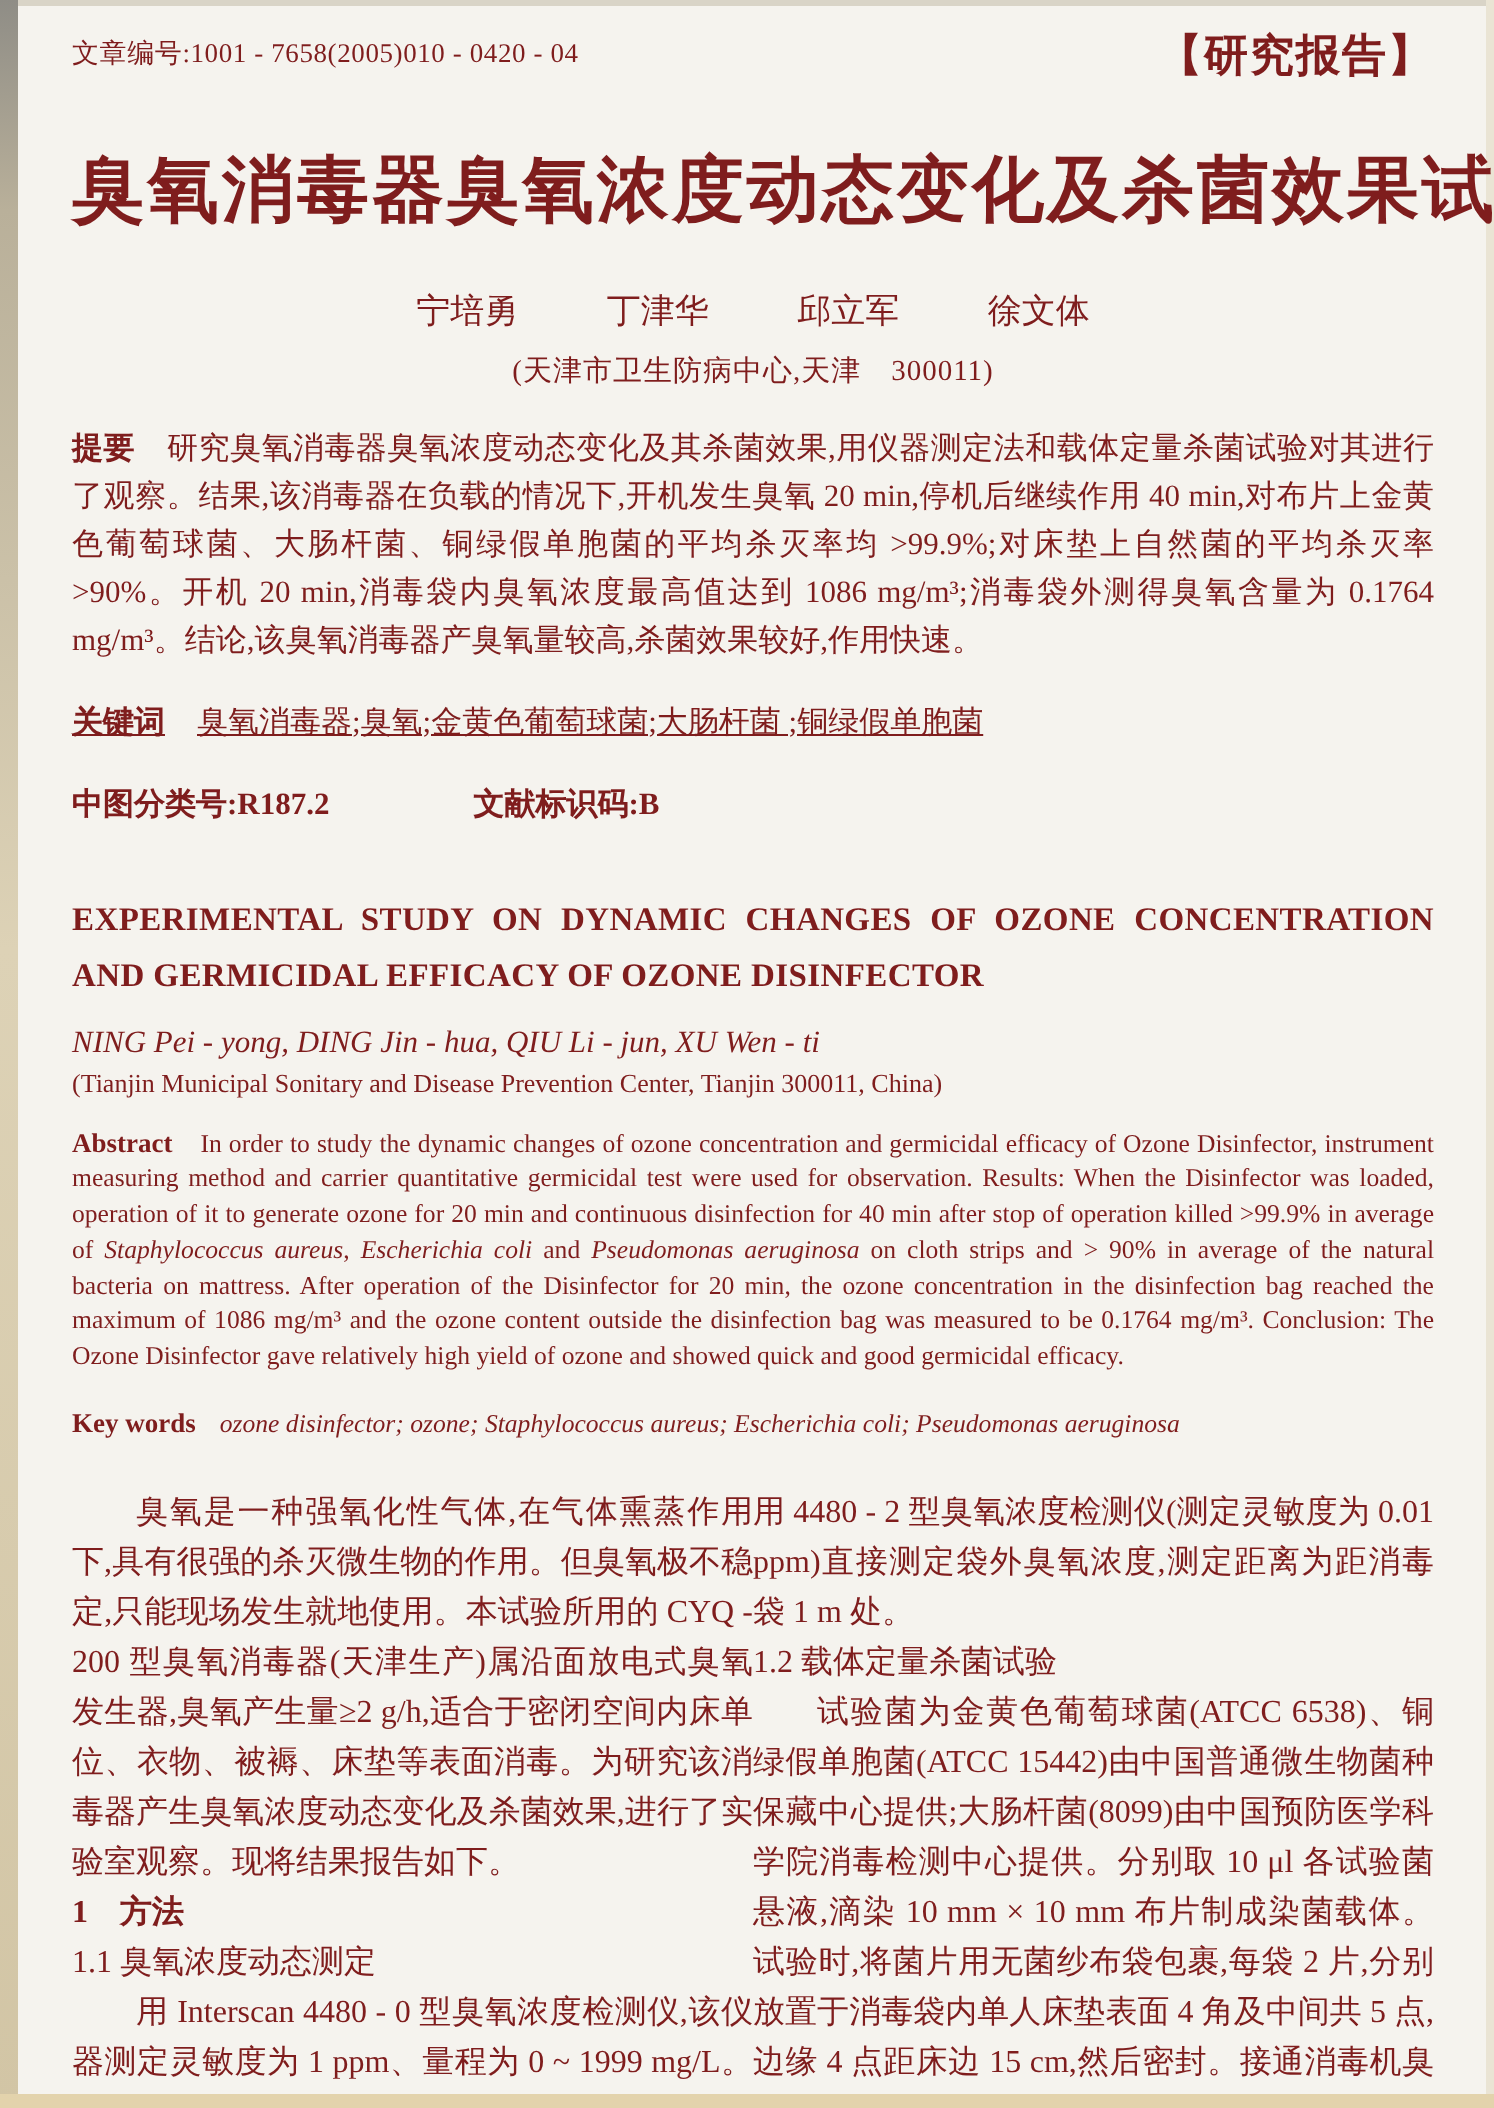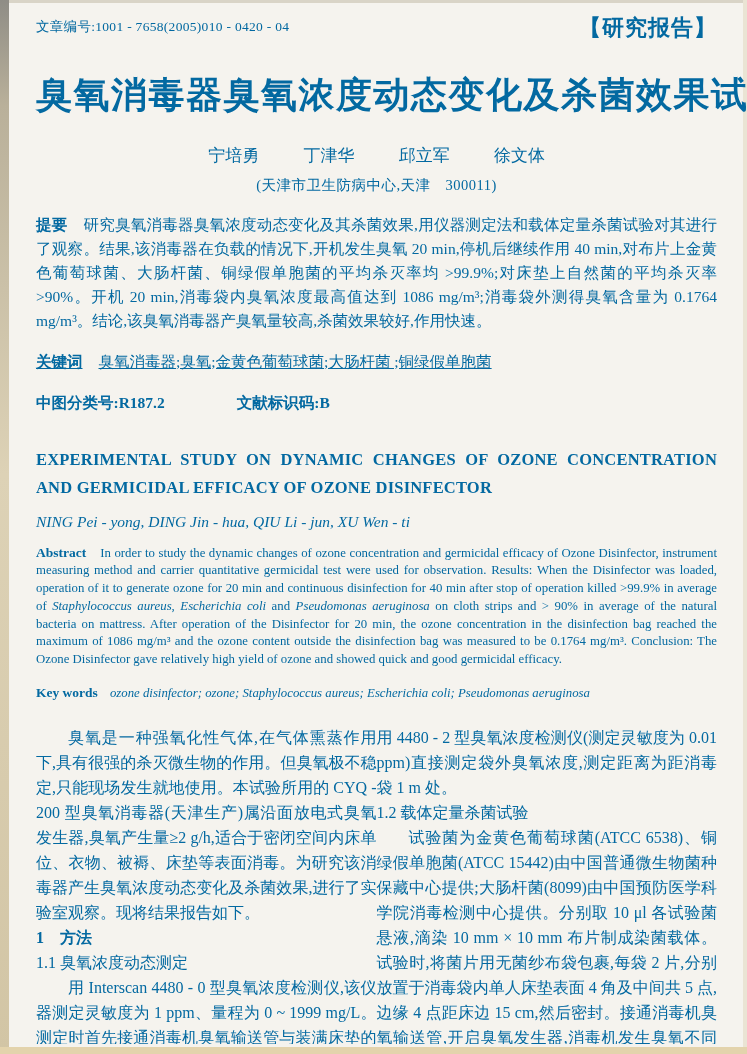--- a/index.html
+++ b/index.html
@@ -3,21 +3,21 @@
 <meta charset="utf-8">
 <style>
   html, body { margin: 0; padding: 0; background: #c9c2b2; }
   .page {
     position: relative;
     width: 747px;
     height: 1054px;
     margin: 0 auto;
     background: #f5f3ee;
     overflow: hidden;
-    color: #0369a1;
+    color: #7f1d1d;
     font-family: "Liberation Serif", "DejaVu Serif", serif;
   }
   .edge-left {
     position: absolute; left: 0; top: 0; width: 9px; height: 100%;
     background: linear-gradient(180deg, #8f8d86 0%, #b9b09a 10%, #ddd2b6 45%, #d2c5a5 100%);
   }
   .edge-bottom {
     position: absolute; left: 0; bottom: 0; width: 100%; height: 7px;
     background: #e3d3ac;
   }
@@ -131,20 +131,21 @@
     <p class="abs-cn"><span class="lbl">提要</span><span>研究臭氧消毒器臭氧浓度动态变化及其杀菌效果,用仪器测定法和载体定量杀菌试验对其进行了观察。结果,该消毒器在负载的情况下,开机发生臭氧 20 min,停机后继续作用 40 min,对布片上金黄色葡萄球菌、大肠杆菌、铜绿假单胞菌的平均杀灭率均 &gt;99.9%;对床垫上自然菌的平均杀灭率 &gt;90%。开机 20 min,消毒袋内臭氧浓度最高值达到 1086 mg/m³;消毒袋外测得臭氧含量为 0.1764 mg/m³。结论,该臭氧消毒器产臭氧量较高,杀菌效果较好,作用快速。</span></p>
 
     <p class="kw-cn"><span class="lbl">关键词</span><span>臭氧消毒器;臭氧;金黄色葡萄球菌;大肠杆菌 ;铜绿假单胞菌</span></p>
 
     <p class="clc"><span class="clc-class">中图分类号:R187.2</span><span>文献标识码:B</span></p>
 
     <div class="en-title">EXPERIMENTAL STUDY ON DYNAMIC CHANGES OF OZONE CONCENTRATION AND GERMICIDAL EFFICACY OF OZONE DISINFECTOR</div>
 
     <div class="en-authors">NING Pei - yong, DING Jin - hua, QIU Li - jun, XU Wen - ti</div>
 
+    <div class="en-affil">(Tianjin Municipal Sonitary and Disease Prevention Center, Tianjin 300011, China)</div>
 
     <p class="abs-en"><span class="lbl">Abstract</span><span><span>In order to study the dynamic changes of ozone concentration and germicidal efficacy of Ozone Disinfector, instrument measuring method and carrier quantitative germicidal test were used for observation. Results: When the Disinfector was loaded, operation of it to generate ozone for 20 min and continuous disinfection for 40 min after stop of operation killed &gt;99.9% in average of </span><i>Staphylococcus aureus</i><span>, </span><i>Escherichia coli</i><span> and </span><i>Pseudomonas aeruginosa</i><span> on cloth strips and &gt; 90% in average of the natural bacteria on mattress. After operation of the Disinfector for 20 min, the ozone concentration in the disinfection bag reached the maximum of 1086 mg/m³ and the ozone content outside the disinfection bag was measured to be 0.1764 mg/m³. Conclusion: The Ozone Disinfector gave relatively high yield of ozone and showed quick and good germicidal efficacy.</span></span></p>
 
     <p class="kw-en"><span class="lbl">Key words</span><span class="kw-text">ozone disinfector; ozone; Staphylococcus aureus; Escherichia coli; Pseudomonas aeruginosa</span></p>
 
     <div class="columns">
       <div class="col">
         <p class="indent">臭氧是一种强氧化性气体,在气体熏蒸作用下,具有很强的杀灭微生物的作用。但臭氧极不稳定,只能现场发生就地使用。本试验所用的 CYQ - 200 型臭氧消毒器(天津生产)属沿面放电式臭氧发生器,臭氧产生量≥2 g/h,适合于密闭空间内床单位、衣物、被褥、床垫等表面消毒。为研究该消毒器产生臭氧浓度动态变化及杀菌效果,进行了实验室观察。现将结果报告如下。</p>
         <p class="sec-h1">1　方法</p>
         <p class="sec-h2">1.1 臭氧浓度动态测定</p>

